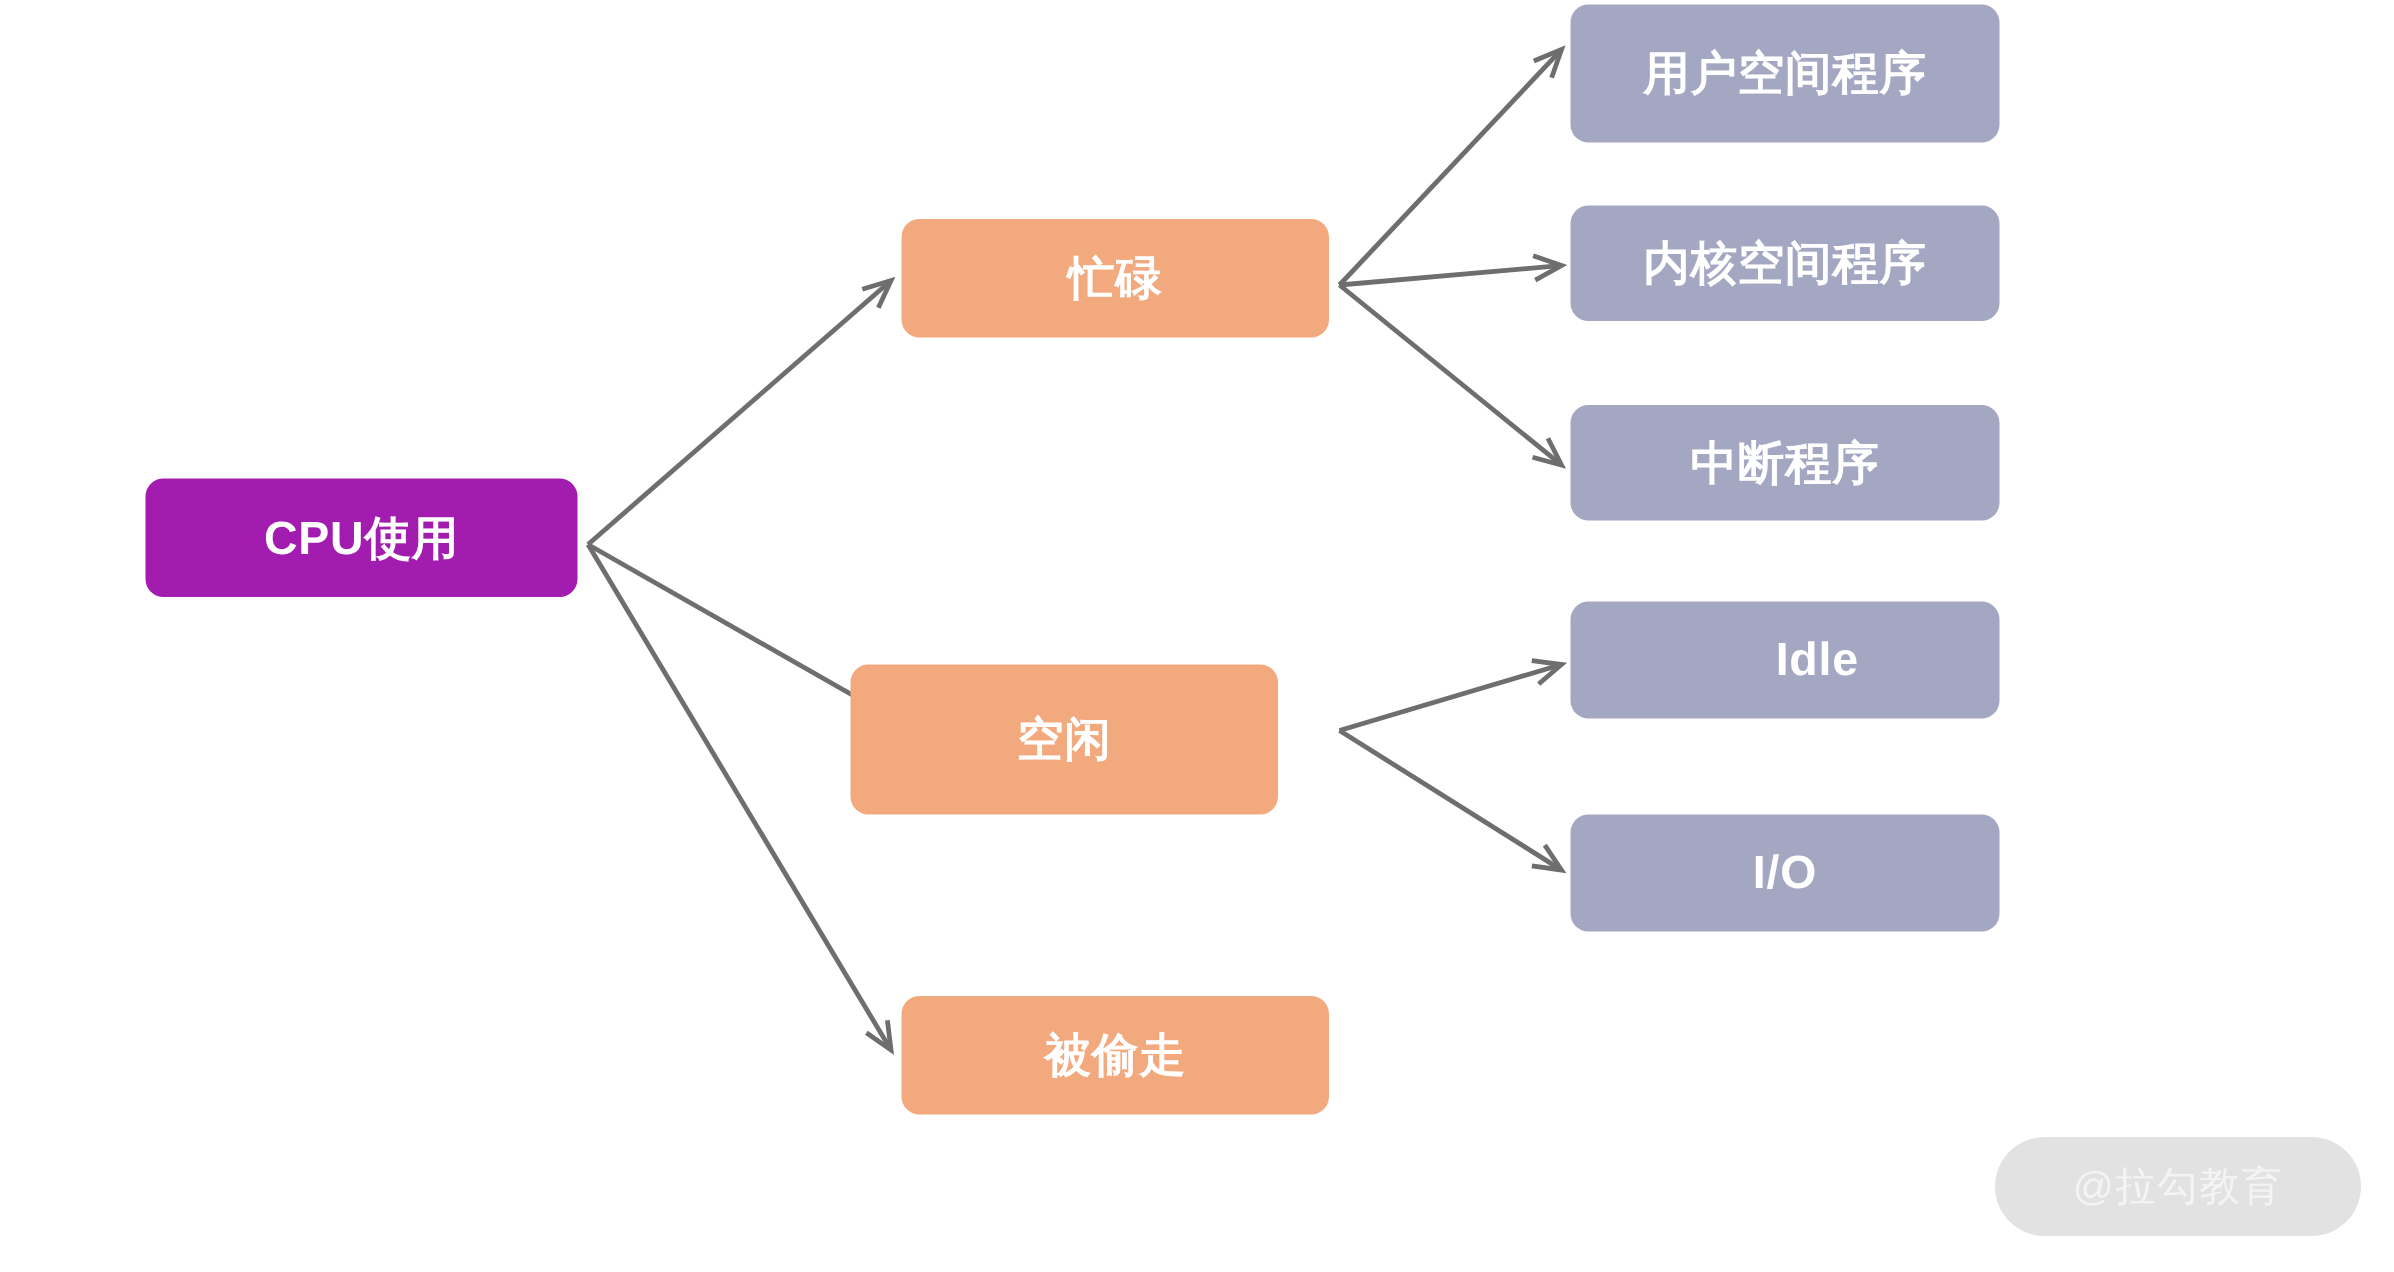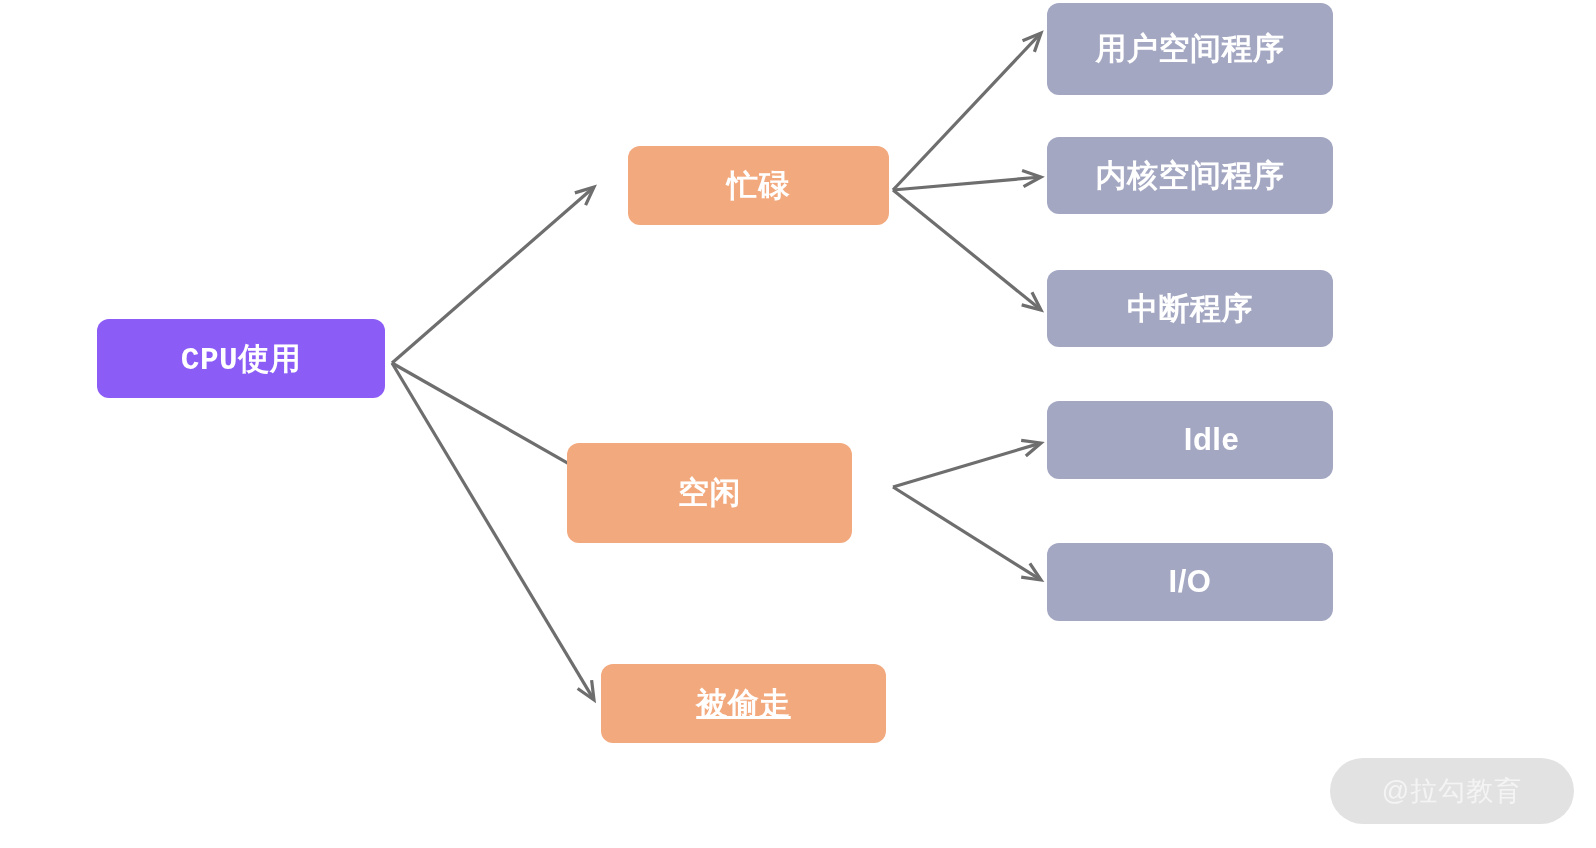--- a/index.html
+++ b/index.html
@@ -32,23 +32,22 @@
     align-items: center;
     justify-content: center;
     border-radius: 12px;
     color: #ffffff;
     font-weight: bold;
     letter-spacing: 0.5px;
     text-align: center;
     user-select: none;
   }
   .node-root {
-    background: #8b5cf6;
+    background: #a21caf;
     font-size: 31px;
-    font-family: Liberation Mono, monospace;
   }
   .node-level2 {
     background: #f3a97e;
     font-size: 31px;
   }
   .node-level3 {
     background: #a3a7c2;
     font-size: 31px;
   }
   .watermark {
@@ -101,29 +100,29 @@
       <g>
         <line x1="893" y1="487" x2="1038.459869436387" y2="578.4038368755674" stroke="#6e6e6e" stroke-width="3.2" stroke-linecap="butt"></line>
         <path d="M 1029.8765804946079 563.3786420979794 L 1041 580 L 1021.1985511775997 577.1888392906375" fill="none" stroke="#6e6e6e" stroke-width="3.2" stroke-linecap="butt" stroke-linejoin="miter"></path>
       </g>
     </svg>
 
   <div class="node node-root" style="left: 97px; top: 319px; width: 288px; height: 79px;">
     <span>CPU使用</span>
   </div>
 
-  <div class="node node-level2" style="left: 628px; top: 146px; width: 261px; height: 79px;">
+  <div class="node node-level2" style="left: 601px; top: 146px; width: 285px; height: 79px;">
     <span>忙碌</span>
   </div>
 
   <div class="node node-level2" style="left: 567px; top: 443px; width: 285px; height: 100px;">
     <span>空闲</span>
   </div>
 
-  <div class="node node-level2" style="left: 601px; top: 664px; width: 285px; height: 79px; text-decoration: underline;">
+  <div class="node node-level2" style="left: 601px; top: 664px; width: 285px; height: 79px;">
     <span>被偷走</span>
   </div>
 
   <div class="node node-level3" style="left: 1047px; top: 3px; width: 286px; height: 92px;">
     <span>用户空间程序</span>
   </div>
 
   <div class="node node-level3" style="left: 1047px; top: 137px; width: 286px; height: 77px;">
     <span>内核空间程序</span>
   </div>

